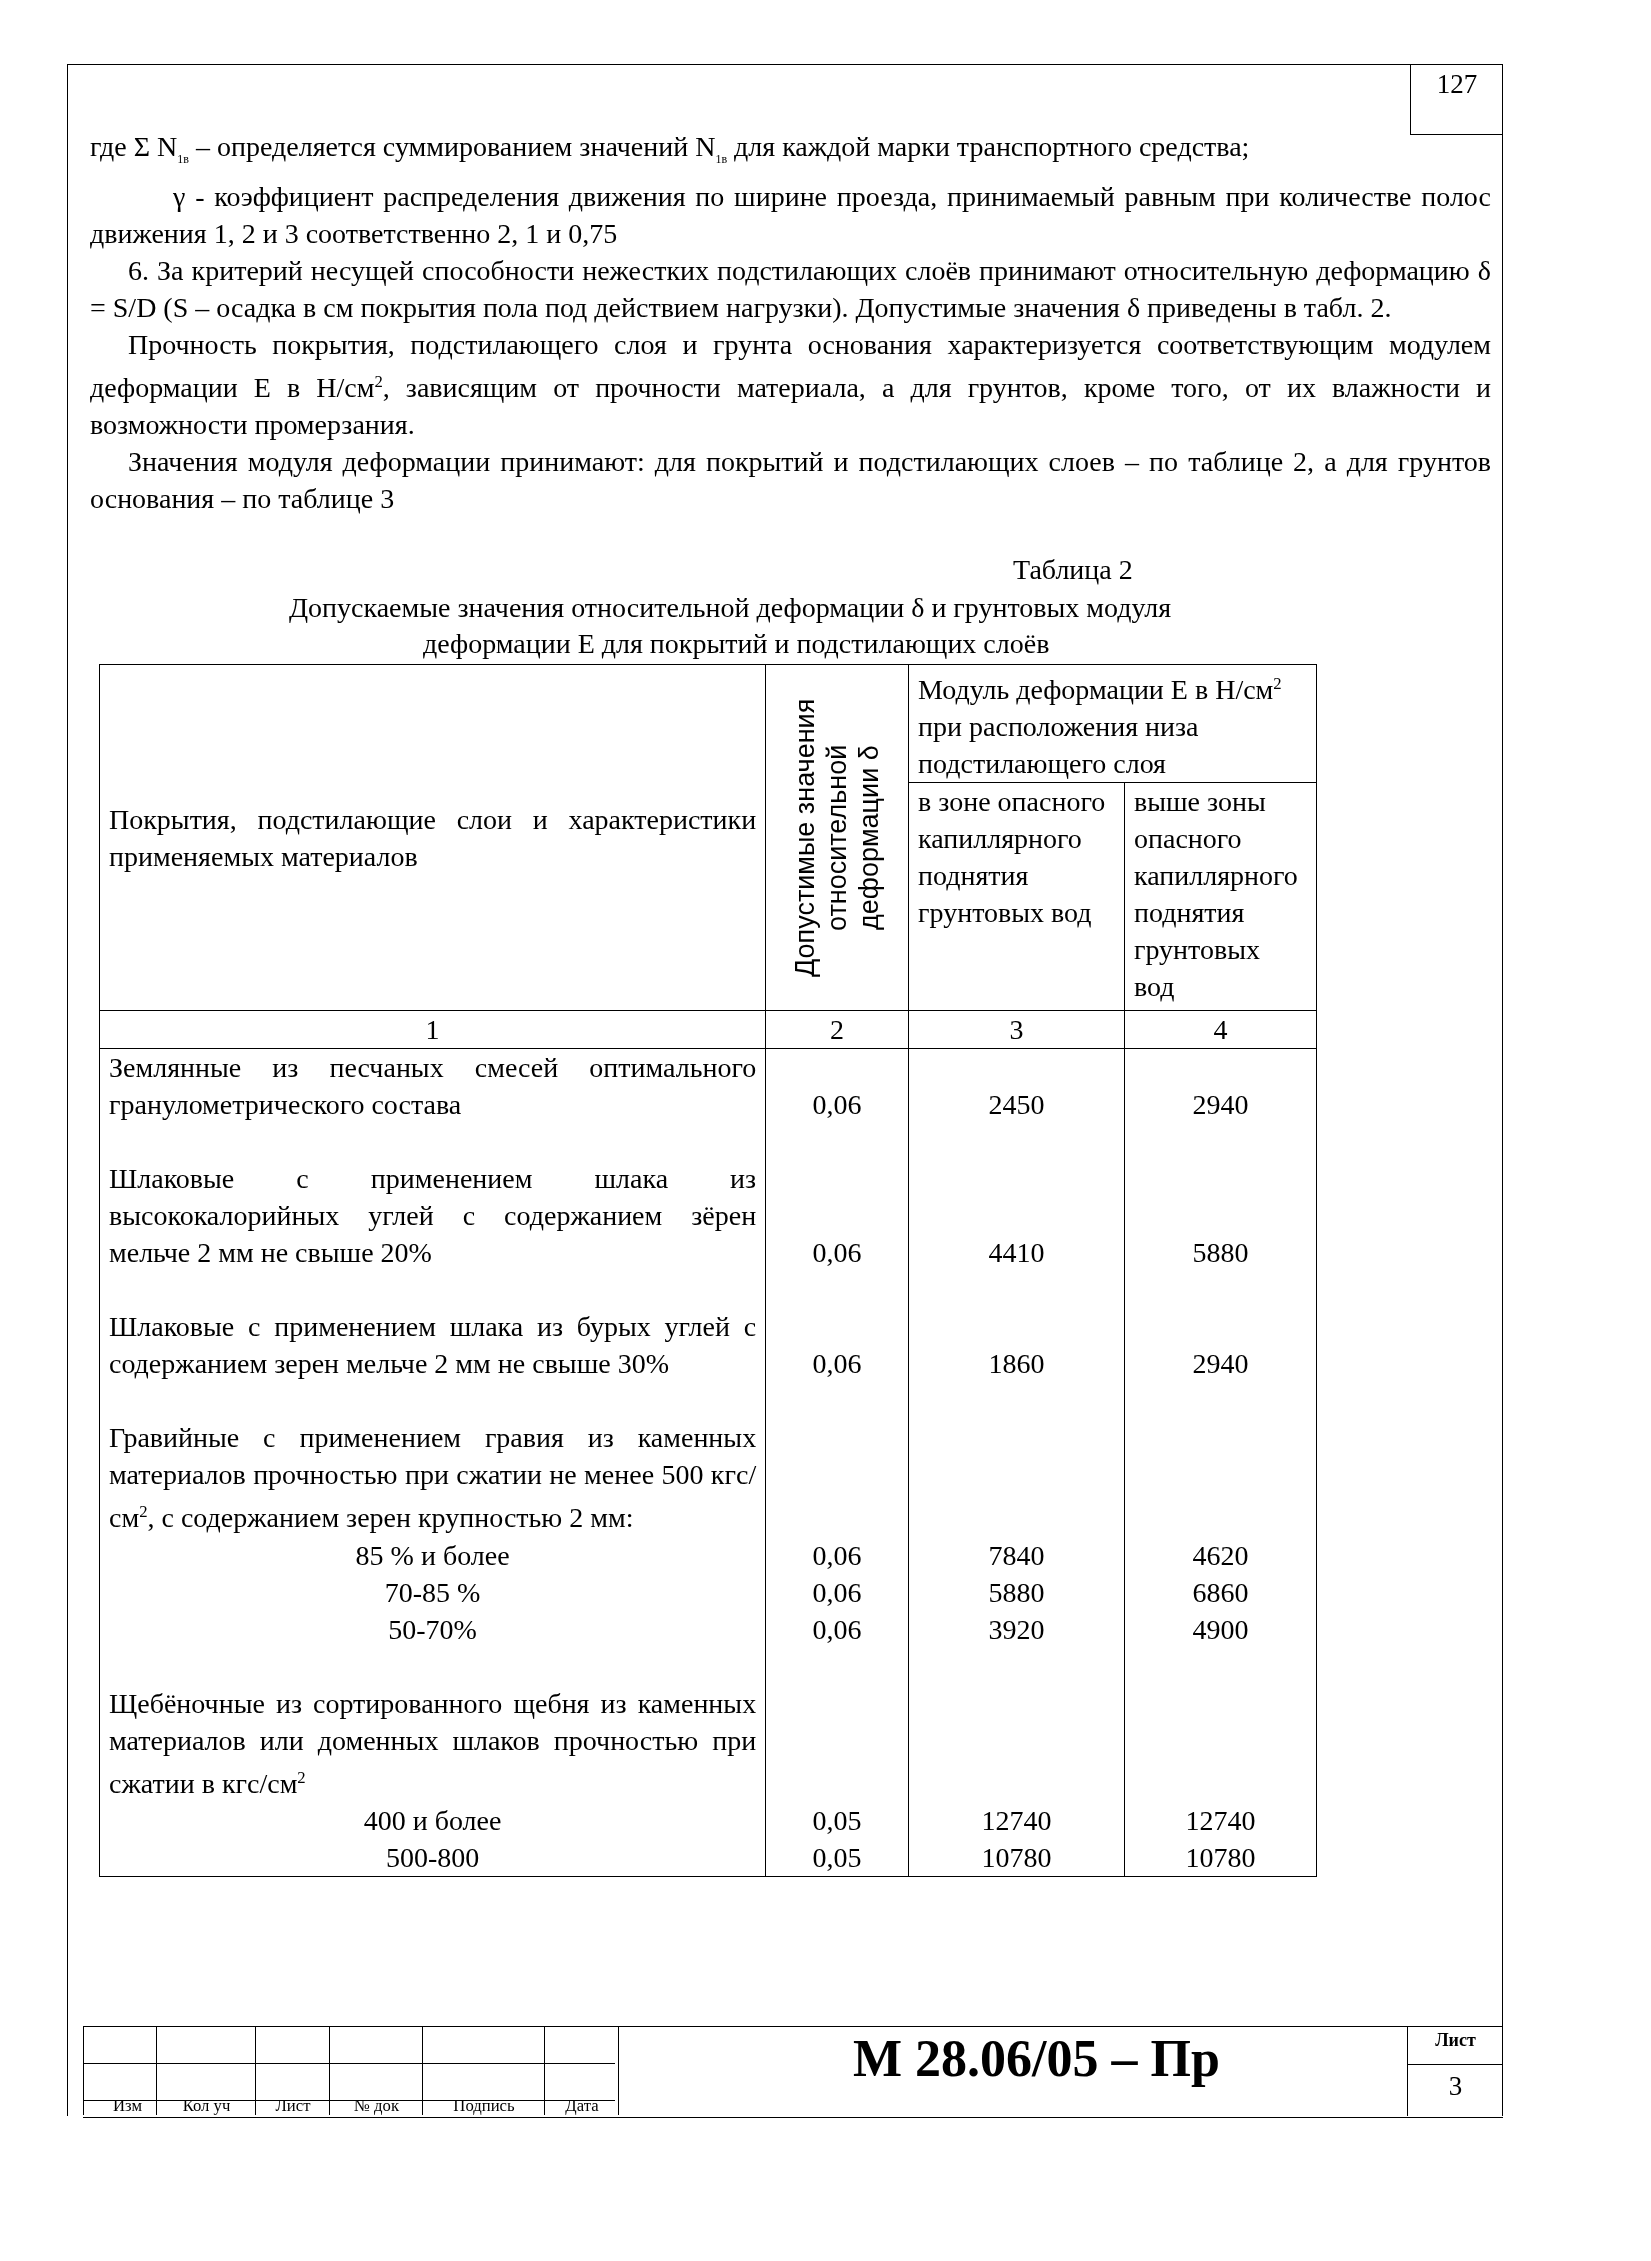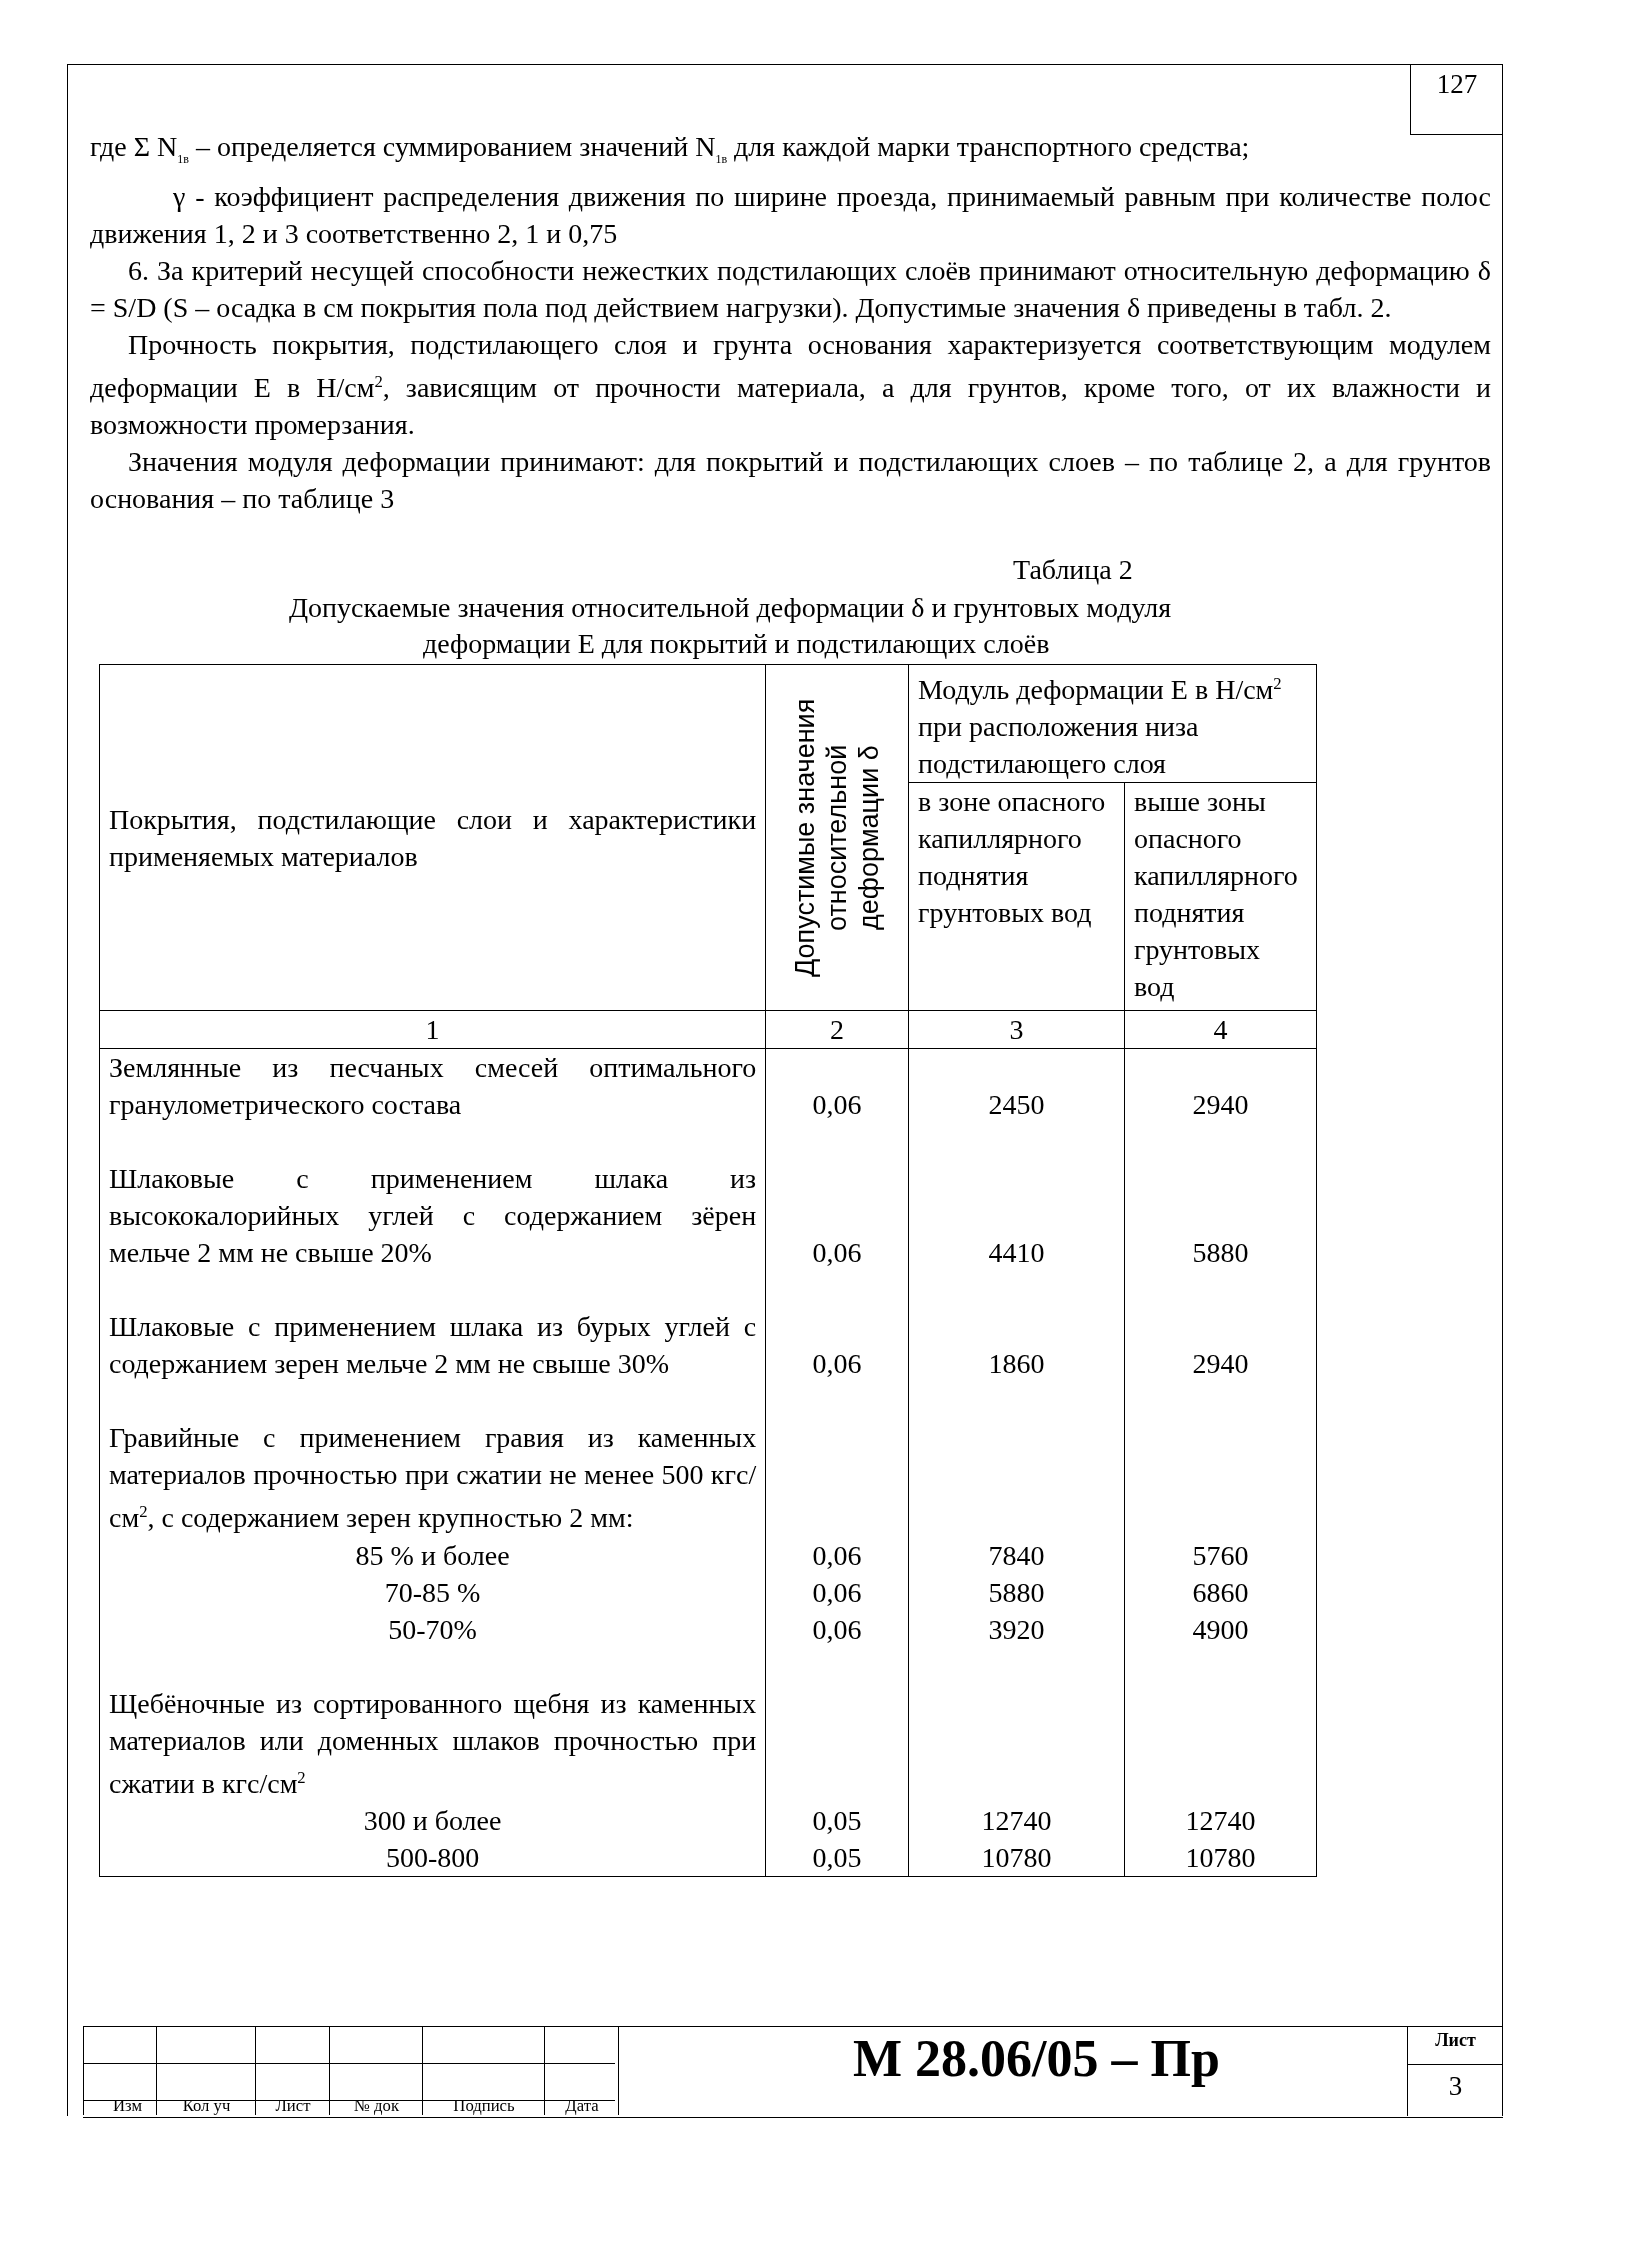--- a/index.html
+++ b/index.html
@@ -120,21 +120,21 @@
   <tr>
     <td class="desc"><span>Гравийные с применением гравия из каменных материалов прочностью при сжатии не менее 500 кгс/см</span><sup>2</sup><span>, с содержанием зерен крупностью 2 мм:</span></td>
     <td></td>
         <td></td>
         <td></td>
   </tr>
   <tr>
         <td class="sub-c">85 % и более</td>
         <td class="num">0,06</td>
         <td class="num">7840</td>
-        <td class="num">5760</td>
+        <td class="num">4620</td>
       </tr>
   <tr>
         <td class="sub-c">70-85 %</td>
         <td class="num">0,06</td>
         <td class="num">5880</td>
         <td class="num">6860</td>
       </tr>
   <tr>
         <td class="sub-c">50-70%</td>
         <td class="num">0,06</td>
@@ -147,21 +147,21 @@
         <td></td>
         <td></td>
       </tr>
   <tr>
     <td class="desc"><span>Щебёночные из сортированного щебня из каменных материалов или доменных шлаков прочностью при сжатии в кгс/см</span><sup>2</sup></td>
     <td></td>
         <td></td>
         <td></td>
   </tr>
   <tr>
-        <td class="sub-c">300 и более</td>
+        <td class="sub-c">400 и более</td>
         <td class="num">0,05</td>
         <td class="num">12740</td>
         <td class="num">12740</td>
       </tr>
   <tr class="lastrow">
         <td class="sub-c">500-800</td>
         <td class="num">0,05</td>
         <td class="num">10780</td>
         <td class="num">10780</td>
       </tr>

